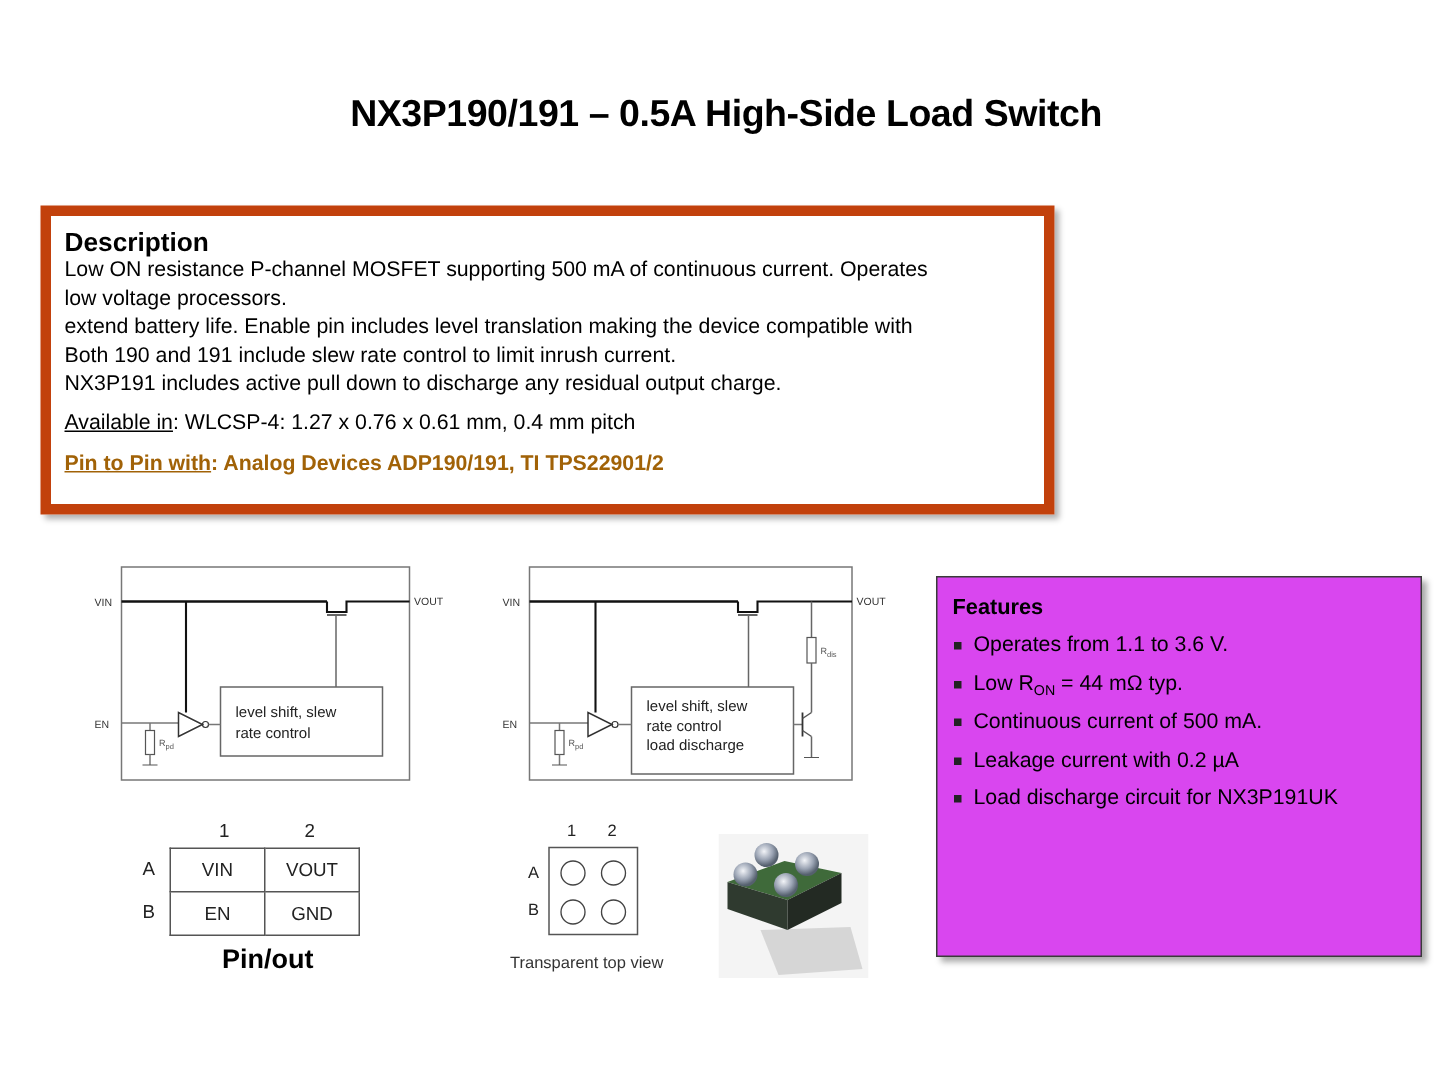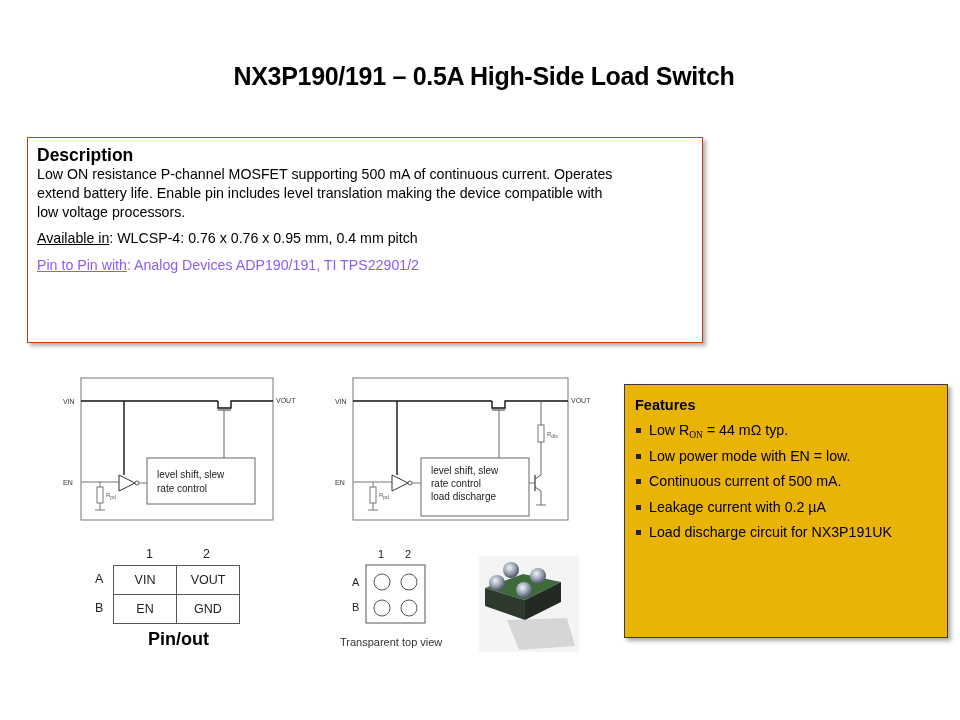--- a/index.html
+++ b/index.html
@@ -1,58 +1,60 @@
 <!DOCTYPE html>
 <html><head>
 <meta charset="utf-8">
 <style>
   html, body { margin:0; padding:0; }
   body { width:960px; height:720px; background:#ffffff; position:relative; overflow:hidden;
          font-family:"Liberation Sans", sans-serif; color:#000; }
   .title { position:absolute; left:4px; top:62px; width:960px; text-align:center;
            font-size:25px; font-weight:bold; letter-spacing:-0.3px; }
   .desc-box { position:absolute; left:27px; top:137px; width:676px; height:206px;
-              border:1px solid #c2410c; box-shadow:3px 3px 4px #b0b0b0; background:#fff;
+              border:7px solid #c2410c; box-shadow:3px 3px 4px #b0b0b0; background:#fff;
               box-sizing:border-box; padding:7px 9px 0 9px; }
   .desc-head { font-size:17.5px; font-weight:bold; line-height:20px; }
   .desc-text { font-size:14.2px; line-height:19px; }
   .desc-avail { font-size:14.2px; margin-top:7px; line-height:19px; }
   .u { text-decoration:underline; }
-  .desc-pin { font-size:14.2px; margin-top:8px; font-weight:normal; color:#8b5cf6; line-height:19px; }
+  .desc-pin { font-size:14.2px; margin-top:8px; font-weight:bold; color:#a16207; line-height:19px; }
   .diag { position:absolute; }
   .diag svg text { font-family:"Liberation Sans", sans-serif; }
   .features { position:absolute; left:624px; top:384px; width:324px; height:254px;
-              background:#eab308; border:1px solid #3a3a3a; box-shadow:3px 3px 4px #aaa;
+              background:#d946ef; border:1px solid #3a3a3a; box-shadow:3px 3px 4px #aaa;
               box-sizing:border-box; padding:12px 16px 0 10px; }
   .feat-head { font-size:14.5px; font-weight:bold; margin-bottom:7px; }
   .feat-list { list-style:none; margin:0; padding:0; }
   .feat-item { font-size:14.2px; height:25.5px; line-height:20px; position:relative; padding-left:14px; }
   .feat-item::before { content:""; position:absolute; left:1px; top:8px; width:5px; height:5px; background:#222; }
-  .sub { font-size:9.5px; vertical-align:-3px;font-family:Liberation Serif, serif; }
+  .sub { font-size:9.5px; vertical-align:-3px; }
   .pin-table { position:absolute; left:113px; top:565px; border-collapse:collapse; }
   .pin-table td { border:1px solid #555; width:62px; height:28px; text-align:center; font-size:12.5px; color:#222; padding:0; }
   .lbl { position:absolute; font-size:12.5px; color:#222; }
   .pinout-caption { position:absolute; left:148px; top:629px; font-size:18px; font-weight:bold; }
   .tv-caption { position:absolute; left:340px; top:636px; font-size:11px; color:#333; }
   .chip { position:absolute; left:479px; top:556px; width:100px; height:96px; }
 </style>
 </head>
 <body>
 
 <div class="title">NX3P190/191 – 0.5A High-Side Load Switch</div>
 
 <div class="desc-box">
   <div class="desc-head">Description</div>
   <div class="desc-text">
     <div>Low ON resistance P-channel MOSFET supporting 500 mA of continuous current.  Operates</div>
+    <div>low voltage processors.</div>
     <div>extend battery life. Enable pin includes level translation making the device compatible with</div>
-    <div>low voltage processors.</div>
+    <div>Both 190 and 191 include slew rate control to limit inrush current.</div>
+    <div>NX3P191 includes active pull down to discharge any residual output charge.</div>
   </div>
   <div class="desc-avail">
-    <span class="u">Available in</span><span>:  WLCSP-4: 0.76 x 0.76 x 0.95 mm, 0.4 mm pitch</span>
+    <span class="u">Available in</span><span>:  WLCSP-4: 1.27 x 0.76 x 0.61 mm, 0.4 mm pitch</span>
   </div>
   <div class="desc-pin">
     <span class="u">Pin to Pin with</span><span>: Analog Devices ADP190/191, TI TPS22901/2</span>
   </div>
 </div>
 
 <div class="diag" style="left:55px; top:375px; width:260px; height:150px;">
   <svg width="260" height="150" viewBox="0 0 260 150">
     <rect x="26" y="3" width="192" height="142" fill="none" stroke="#777" stroke-width="1"></rect>
     <line x1="26" y1="26" x2="163" y2="26" stroke="#111" stroke-width="1.6"></line>
@@ -165,19 +167,19 @@
     <circle cx="32" cy="14" r="8" fill="url(#ball)"></circle>
     <circle cx="59" cy="20" r="8" fill="url(#ball)"></circle>
     <circle cx="18" cy="27" r="8" fill="url(#ball)"></circle>
     <circle cx="45" cy="34" r="8" fill="url(#ball)"></circle>
   </svg>
 </div>
 
 <div class="features">
   <div class="feat-head">Features</div>
   <ul class="feat-list">
+    <li class="feat-item"><span>Operates from 1.1 to 3.6 V.</span></li>
     <li class="feat-item"><span>Low R</span><span class="sub">ON</span><span> = 44 mΩ typ.</span></li>
-    <li class="feat-item"><span>Low power mode with EN = low.</span></li>
     <li class="feat-item"><span>Continuous current of 500 mA.</span></li>
     <li class="feat-item"><span>Leakage current  with 0.2 µA</span></li>
     <li class="feat-item"><span>Load discharge circuit for NX3P191UK</span></li>
   </ul>
 </div>
 
 </body></html>

